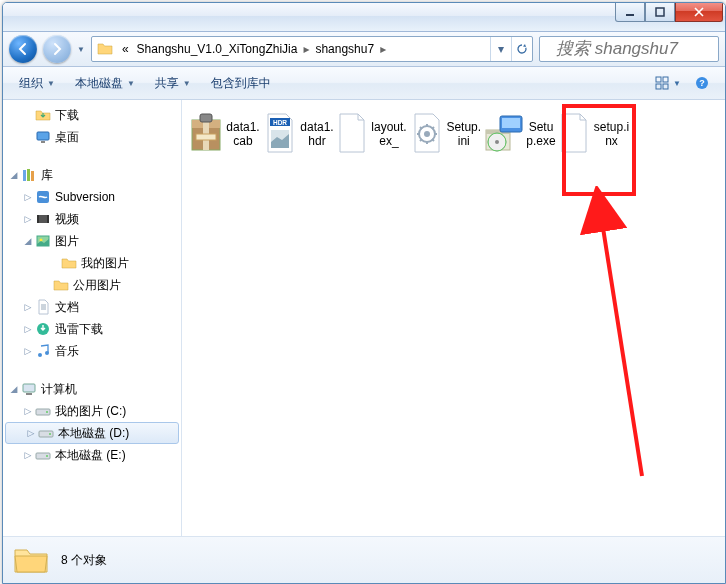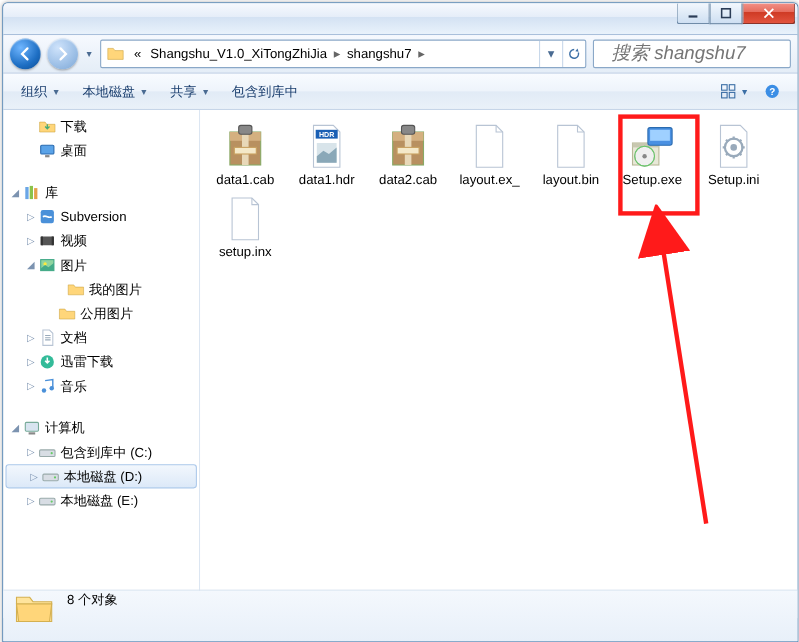--- a/index.html
+++ b/index.html
@@ -28,26 +28,26 @@
 .tspacer{flex:1;}
 .viewbtn{width:28px;height:22px;border:1px solid transparent;display:flex;align-items:center;justify-content:center;color:#3b6ea5;border-radius:3px;}
 .body{display:flex;height:462px;}
 .sidebar{width:178px;border-right:1px solid #d9e4f1;background:#fff;overflow:auto;padding-top:4px;}
 .tree-item{display:flex;align-items:center;height:22px;padding-right:4px;white-space:nowrap;}
 .tree-item.sel{background:linear-gradient(to bottom,#f2f7fd,#dce9f8);border:1px solid #a9c7ea;border-radius:3px;margin:0 2px;height:20px;}
 .expander{width:14px;text-align:center;color:#7c93b0;font-size:9px;flex:none;}
 .ticon{width:16px;height:16px;margin-right:4px;flex:none;}
 .content{flex:1;position:relative;background:#fff;}
 .files{display:flex;flex-wrap:wrap;padding:8px 4px;align-content:flex-start;}
-.file{width:74px;display:flex;flex-direction:column;align-items:center;margin:4px 0;text-align:center;}
+.file{width:74px;display:flex;flex-direction:row;align-items:center;margin:4px 0;text-align:center;}
 .file .fico{width:48px;height:42px;display:flex;align-items:center;justify-content:center;}
 .file .fname{font-size:12px;line-height:14px;margin-top:2px;word-break:break-all;}
 .highlight-box{position:absolute;border:4px solid #ff1a1a;pointer-events:none;}
 .arrow{position:absolute;pointer-events:none;}
-.statusbar{position:absolute;left:0;right:0;bottom:0;height:46px;border-top:1px solid #d9e4f1;background:linear-gradient(to bottom,#f4f8fd,#e8f0f9);display:flex;align-items:flex-start;padding:0 10px;gap:12px;}
+.statusbar{position:absolute;left:0;right:0;bottom:0;height:46px;border-top:1px solid #d9e4f1;background:linear-gradient(to bottom,#f4f8fd,#e8f0f9);display:flex;align-items:center;padding:0 10px;gap:12px;}
 .bigfolder{width:36px;height:32px;}
 
 .ico-folder{fill:#ffd67a;stroke:#caa23a;stroke-width:.5;}
 .ico-page{fill:#fff;stroke:#b8c4d4;stroke-width:1;}
 </style>
 </head>
 <body>
 
 <div class="window">
 
@@ -254,21 +254,21 @@
             <rect x="5" y="12" width="6" height="2" fill="#888"></rect>
           </svg>
         <span>计算机</span>
       </div>
       <div class="tree-item" style="padding-left:18px">
         <span class="expander">▷</span>
         <svg class="ticon" viewBox="0 0 16 16">
             <rect x="1" y="6" width="14" height="6" rx="1" fill="#d8dde4" stroke="#9aa"></rect>
             <circle cx="12" cy="9" r="1" fill="#6c6"></circle>
           </svg>
-        <span>包含到库中 (C:)</span>
+        <span>我的图片 (C:)</span>
       </div>
       <div class="tree-item sel" style="padding-left:18px">
         <span class="expander">▷</span>
         <svg class="ticon" viewBox="0 0 16 16">
             <rect x="1" y="6" width="14" height="6" rx="1" fill="#d8dde4" stroke="#9aa"></rect>
             <circle cx="12" cy="9" r="1" fill="#6c6"></circle>
           </svg>
         <span>本地磁盘 (D:)</span>
       </div>
       <div class="tree-item" style="padding-left:18px">
@@ -303,51 +303,44 @@
                 <path class="ico-page" d="M8 2h18l6 6v32H8z"></path>
                 <rect x="10" y="6" width="20" height="8" fill="#1a5fb4"></rect>
                 <text x="20" y="12.5" text-anchor="middle" font-size="6.5" font-weight="bold" fill="#fff">HDR</text>
                 <rect x="11" y="18" width="18" height="18" fill="#d8e4ea"></rect>
                 <path d="M11 30l6-5 5 3 7-6v14H11z" fill="#8aa8b8"></path>
               </svg>
             </div>
           <div class="fname">data1.hdr</div>
         </div>
 
-        <div class="file">
-          <div class="fico">
-              <svg width="40" height="42" viewBox="0 0 40 42">
-                <rect x="6" y="8" width="28" height="30" fill="#b89060" stroke="#8a6"></rect>
-                <rect x="6" y="8" width="28" height="8" fill="#d4b080"></rect>
-                <rect x="17" y="8" width="6" height="30" fill="#e8d8b8"></rect>
-                <rect x="14" y="2" width="12" height="8" rx="2" fill="#888" stroke="#555"></rect>
-                <rect x="10" y="22" width="20" height="6" fill="#f4e8c8" stroke="#c8a060"></rect>
-              </svg>
-            </div>
-          <div class="fname">data2.cab</div>
-        </div>
 
         <div class="file">
           <div class="fico">
               <svg width="36" height="42" viewBox="0 0 36 42">
                 <path class="ico-page" d="M6 2h18l6 6v32H6z"></path>
                 <path d="M24 2v6h6" fill="none" stroke="#b8c4d4"></path>
               </svg>
             </div>
           <div class="fname">layout.ex_</div>
         </div>
 
+
         <div class="file">
           <div class="fico">
               <svg width="36" height="42" viewBox="0 0 36 42">
                 <path class="ico-page" d="M6 2h18l6 6v32H6z"></path>
-                <path d="M24 2v6h6" fill="none" stroke="#b8c4d4"></path>
-              </svg>
-            </div>
-          <div class="fname">layout.bin</div>
+                <circle cx="18" cy="22" r="8" fill="none" stroke="#9ab" stroke-width="2"></circle>
+                <circle cx="18" cy="22" r="3" fill="#9ab"></circle>
+                <g stroke="#9ab" stroke-width="2">
+                  <path d="M18 12v3M18 29v3M8 22h3M25 22h3M11 15l2 2M25 29l-2-2M25 15l-2 2M11 29l2-2"></path>
+                </g>
+              </svg>
+            </div>
+          <div class="fname">Setup.ini</div>
         </div>
 
         <div class="file">
           <div class="fico">
               <svg width="44" height="42" viewBox="0 0 44 42">
                 <rect x="4" y="18" width="24" height="20" fill="#e8e8d8" stroke="#b8b898"></rect>
                 <rect x="4" y="18" width="24" height="4" fill="#c8c8b0"></rect>
                 <rect x="18" y="4" width="22" height="16" rx="2" fill="#4a90e2" stroke="#2a6bb0"></rect>
                 <rect x="20" y="6" width="18" height="10" fill="#9fd0ff"></rect>
                 <ellipse cx="15" cy="30" rx="9" ry="9" fill="#f0f0f0" stroke="#aaa"></ellipse>
@@ -355,34 +348,20 @@
                 <circle cx="15" cy="30" r="2" fill="#888"></circle>
               </svg>
             </div>
           <div class="fname">Setup.exe</div>
         </div>
 
         <div class="file">
           <div class="fico">
               <svg width="36" height="42" viewBox="0 0 36 42">
                 <path class="ico-page" d="M6 2h18l6 6v32H6z"></path>
-                <circle cx="18" cy="22" r="8" fill="none" stroke="#9ab" stroke-width="2"></circle>
-                <circle cx="18" cy="22" r="3" fill="#9ab"></circle>
-                <g stroke="#9ab" stroke-width="2">
-                  <path d="M18 12v3M18 29v3M8 22h3M25 22h3M11 15l2 2M25 29l-2-2M25 15l-2 2M11 29l2-2"></path>
-                </g>
-              </svg>
-            </div>
-          <div class="fname">Setup.ini</div>
-        </div>
-
-        <div class="file">
-          <div class="fico">
-              <svg width="36" height="42" viewBox="0 0 36 42">
-                <path class="ico-page" d="M6 2h18l6 6v32H6z"></path>
                 <path d="M24 2v6h6" fill="none" stroke="#b8c4d4"></path>
               </svg>
             </div>
           <div class="fname">setup.inx</div>
         </div>
       </div>
 
       <div class="highlight-box" style="left:380px;top:4px;width:66px;height:84px;"></div>
 
       <svg class="arrow" style="left:360px;top:86px;width:110px;height:300px;" viewBox="0 0 110 300">

